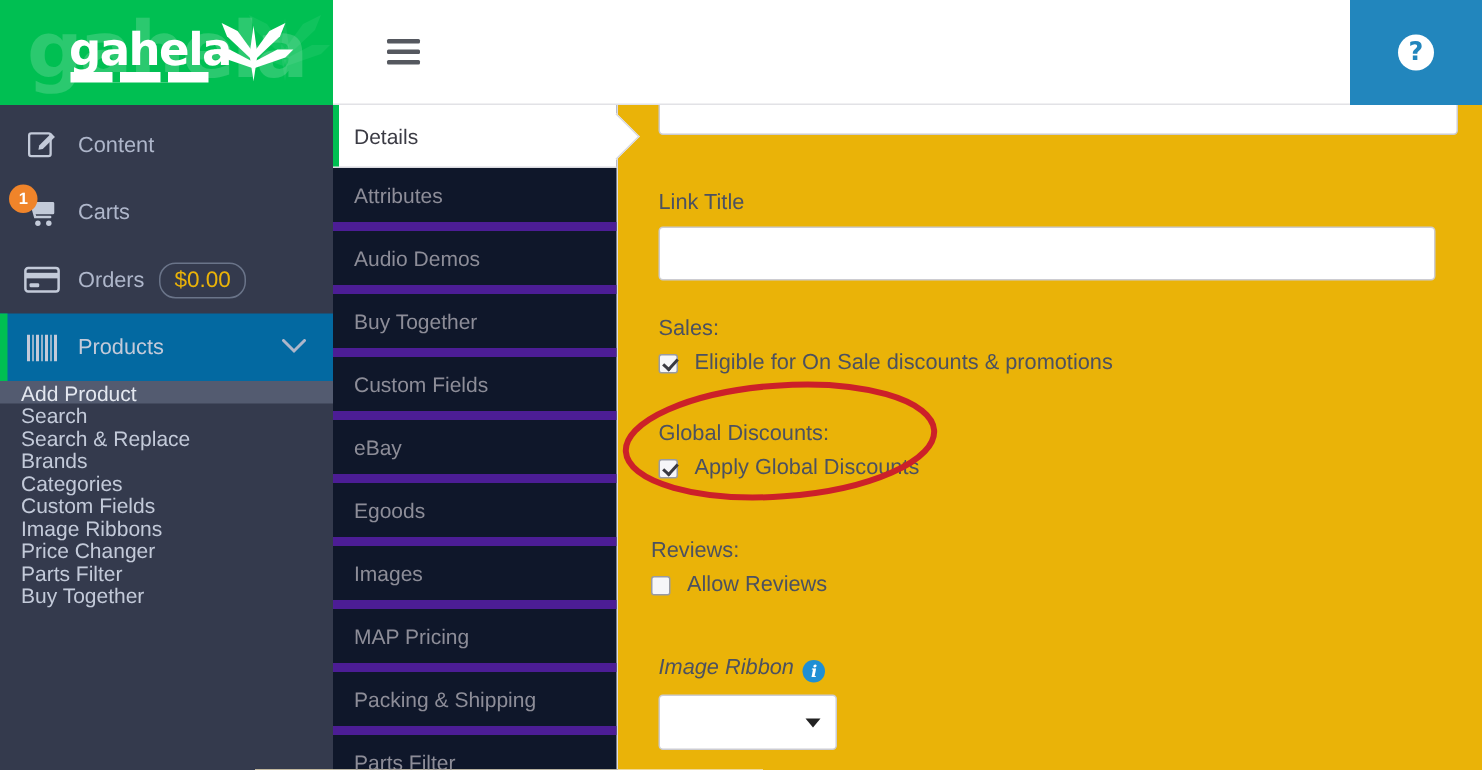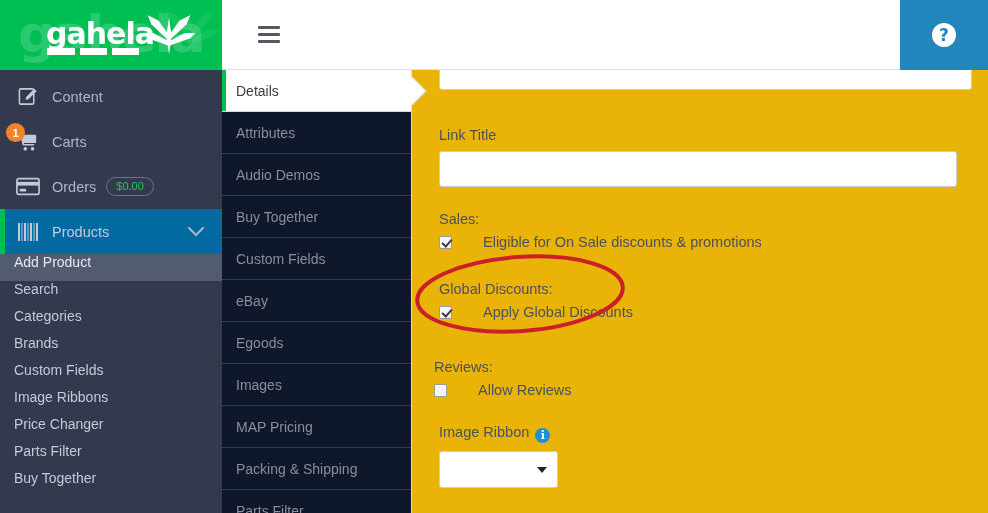--- a/index.html
+++ b/index.html
@@ -101,26 +101,26 @@
     font-size: 11px;
     display: flex; align-items: center; justify-content: center;
     font-weight: bold;
     z-index: 3;
   }
   .pill {
     margin-left: 10px;
     border: 1px solid #6a7489;
     border-radius: 11px;
     padding: 2px 9px 3px;
-    font-size: 11px;
-    color: #22c55e;
+    font-size: 15px;
+    color: #eab308;
   }
   .sub-item {
-    height: 27px;
-    display: flex; align-items: flex-start;
+    height: 15px;
+    display: flex; align-items: center;
     padding-left: 14px;
     color: #c3cad9;
     font-size: 14px;
     cursor: pointer;
     white-space: nowrap;
   }
   .sub-item.active { background: #535b70; color: #e4e8f0; }
 
   
   .main { flex: 1; height: 513px; position: relative; background: #f2f2f6; }
@@ -163,21 +163,21 @@
     background: #0f172a;
     border-right: 1px solid #dcdce2;
     position: relative;
   }
   .tab {
     height: 42px;
     display: flex; align-items: center;
     padding-left: 14px;
     font-size: 14px;
     color: #8d8d98;
-    border-bottom: 1px solid #4c1d95;
+    border-bottom: 6px solid #4c1d95;
     position: relative;
     cursor: pointer;
     white-space: nowrap;
   }
   .tab.active {
     background: #ffffff;
     color: #3b3b44;
     border-bottom: 1px solid #d8d8de;
     z-index: 4;
   }
@@ -231,21 +231,20 @@
     outline: none;
   }
   .group-title {
     font-size: 14.5px; color: #4c5160;
     margin-bottom: 7px; white-space: nowrap;
   }
   .check-row {
     display: flex; align-items: center;
     font-size: 14.5px; color: #4c5160;
     white-space: nowrap;
-    gap: 20px;
   }
   .cbox {
     width: 13px; height: 13px;
     border: 1px solid #999ba3;
     background: #f6f6f8;
     border-radius: 2px;
     margin-right: 11px;
     position: relative;
     flex: 0 0 13px;
     cursor: pointer;
@@ -383,24 +382,27 @@
         </span>
       </div>
 
       <div class="sub-item active">
         <span>Add Product</span>
       </div>
       <div class="sub-item">
         <span>Search</span>
       </div>
       <div class="sub-item">
+        <span>Search &amp; Replace</span>
+      </div>
+      <div class="sub-item">
+        <span>Brands</span>
+      </div>
+      <div class="sub-item">
         <span>Categories</span>
-      </div>
-      <div class="sub-item">
-        <span>Brands</span>
       </div>
       <div class="sub-item">
         <span>Custom Fields</span>
       </div>
       <div class="sub-item">
         <span>Image Ribbons</span>
       </div>
       <div class="sub-item">
         <span>Price Changer</span>
       </div>
@@ -492,21 +494,21 @@
         </div>
 
         <div style="position:absolute; top:289px; left:22px;">
           <div class="group-title">Reviews:</div>
           <div class="check-row">
             <span class="cbox"></span>
             <span>Allow Reviews</span>
           </div>
         </div>
 
-        <div style="position:absolute; top:354px; left:27px;">
+        <div style="position:absolute; top:367px; left:27px;font-style:italic;">
           <div class="field-label">
             <span>Image Ribbon</span><span class="info-icon">i</span>
           </div>
           <div class="select-box">
             <span class="caret"></span>
           </div>
         </div>
 
       </div>
     </div>

